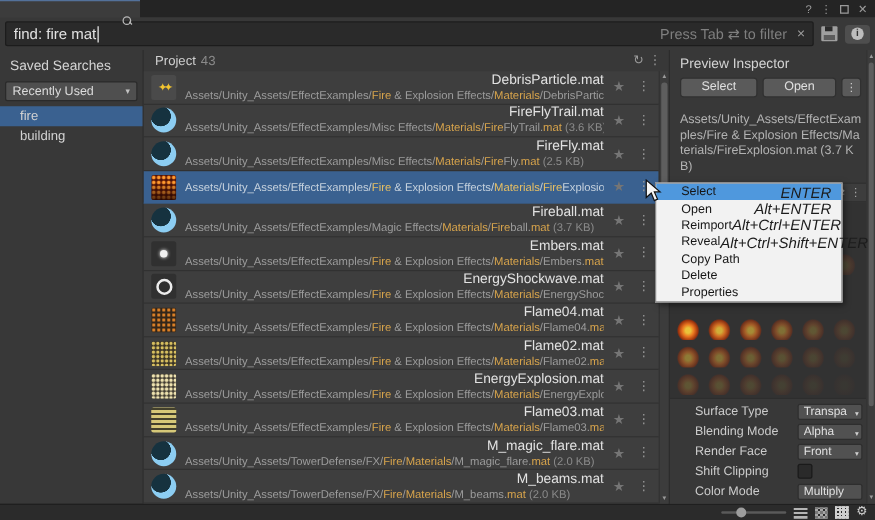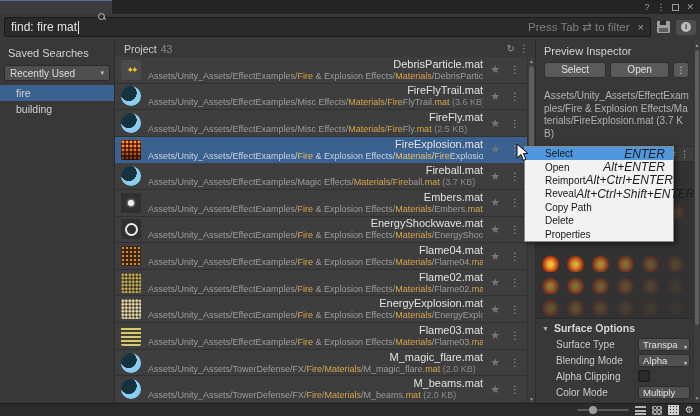--- a/index.html
+++ b/index.html
@@ -210,21 +210,20 @@
             <div class="row-text">
               <div class="row-title">FireFly.mat</div>
               <div class="row-sub">Assets/Unity_Assets/EffectExamples/Misc Effects/<span class="hl">Materials</span>/<span class="hl">Fire</span>Fly.<span class="hl">mat</span> <span class="size">(2.5 KB)</span></div>
             </div>
             <span class="row-star">★</span>
             <span class="row-kebab">⋮</span>
           </div>
           <div class="row selected">
             <div class="row-icon icon-fire-tex"></div>
             <div class="row-text">
-              <div class="row-title">FireExplosion.mat</div>
               <div class="row-sub">Assets/Unity_Assets/EffectExamples/<span class="hl">Fire</span> &amp; Explosion Effects/<span class="hl">Materials</span>/<span class="hl">Fire</span>Explosion. </div>
             </div>
             <span class="row-star">★</span>
             <span class="row-kebab">⋮</span>
           </div>
           <div class="row">
             <div class="row-icon icon-sphere"></div>
             <div class="row-text">
               <div class="row-title">Fireball.mat</div>
               <div class="row-sub">Assets/Unity_Assets/EffectExamples/Magic Effects/<span class="hl">Materials</span>/<span class="hl">Fire</span>ball.<span class="hl">mat</span> <span class="size">(3.7 KB)</span></div>
@@ -356,41 +355,44 @@
           <div class="flame-row" style="top: 134px;">
             <span class="flame" style="opacity: 0.22;"></span>
             <span class="flame" style="opacity: 0.19;"></span>
             <span class="flame" style="opacity: 0.14;"></span>
             <span class="flame" style="opacity: 0.09;"></span>
             <span class="flame" style="opacity: 0.06;"></span>
             <span class="flame" style="opacity: 0.03;"></span>
           </div>
         </div>
       <div class="surface">
-        <div class="surf-header">
-          <span class="fold">▼</span>
-          <span>Surface Options</span>
-        </div>
         <div>
             <div class="surf-row">
               <span class="surf-label">Surface Type</span>
               <span class="dropdown">
                 <span class="dd-val">Transpa</span>
                 <span class="dd-caret">▾</span>
               </span>
             </div>
             <div class="surf-row">
               <span class="surf-label">Blending Mode</span>
               <span class="dropdown">
                 <span class="dd-val">Alpha</span>
                 <span class="dd-caret">▾</span>
               </span>
             </div>
             <div class="surf-row">
-              <span class="surf-label">Alpha Clipping</span>
+              <span class="surf-label">Render Face</span>
+              <span class="dropdown">
+                <span class="dd-val">Front</span>
+                <span class="dd-caret">▾</span>
+              </span>
+            </div>
+            <div class="surf-row">
+              <span class="surf-label">Shift Clipping</span>
               <span class="checkbox"></span>
             </div>
             <div class="surf-row">
               <span class="surf-label">Color Mode</span>
               <span class="dropdown">
                 <span class="dd-val">Multiply</span>
               </span>
             </div>
           </div>
       </div>

